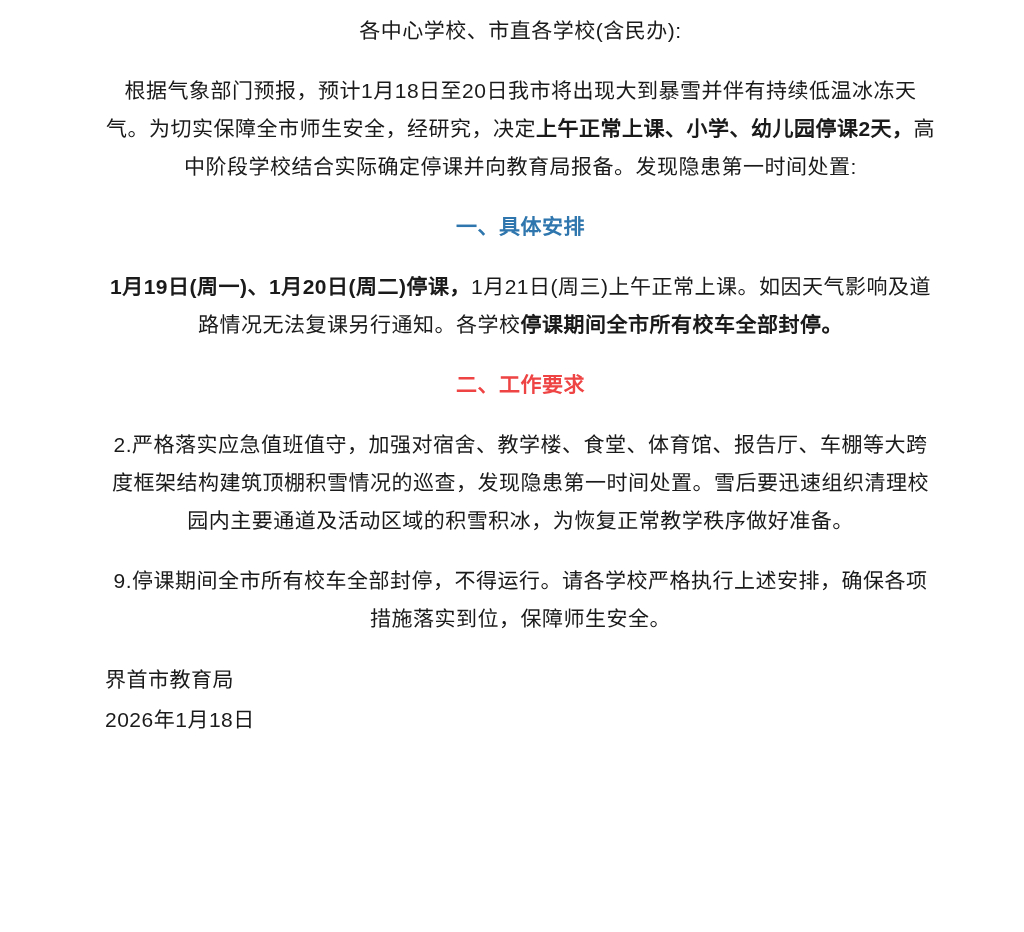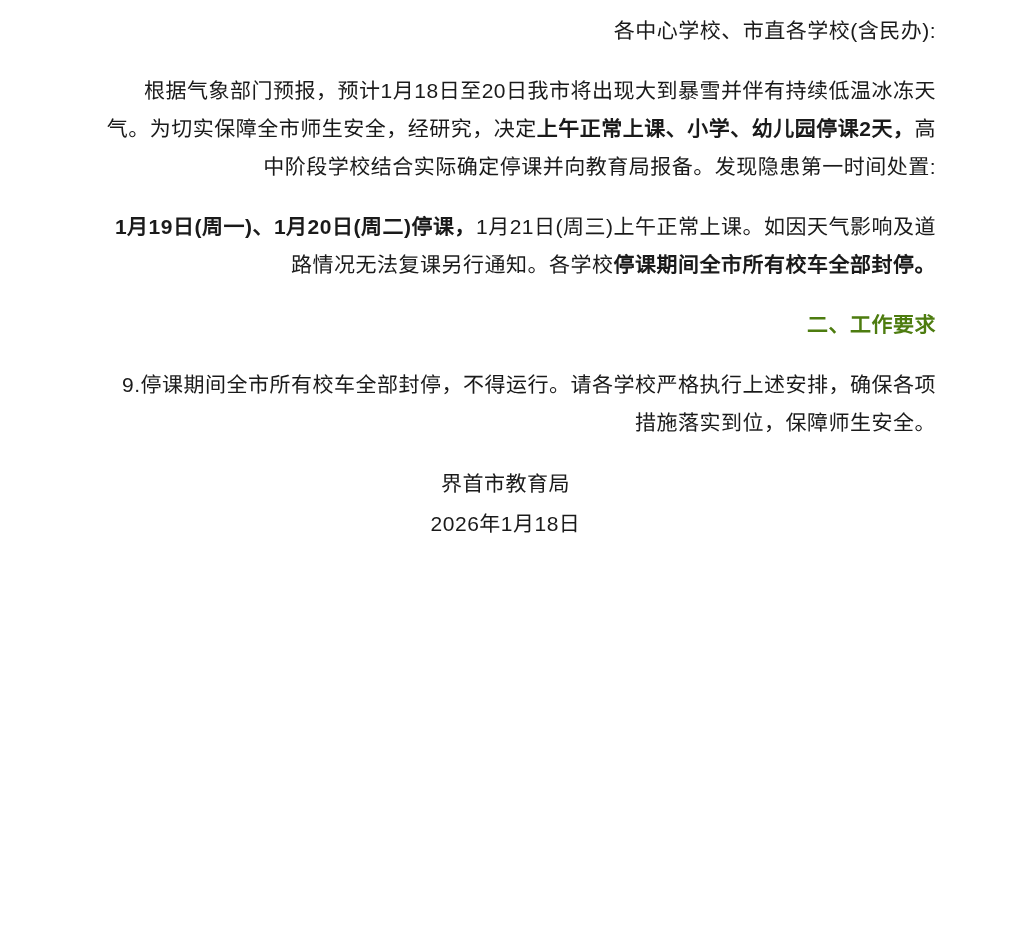--- a/index.html
+++ b/index.html
@@ -19,40 +19,42 @@
     min-height: 932px;
     padding: 12px 88px 10px 105px;
     color: #1a1a1a;
     background: #ffffff;
   }
   .doc p {
     margin: 0 0 22px 0;
     font-size: 21px;
     line-height: 38px;
     letter-spacing: 0.5px;
-    text-align: right;
+    text-align: center;
   }
   .doc p.heading {
     font-weight: 700;
   }
   .doc p.signature,
   .doc p.signature-date {
     margin: 0;
     line-height: 40px;
-    text-align: center;
+    text-align: left;
     padding-right: 30px;
   }
   .doc strong {
     font-weight: 700;
   }
 </style>
 </head>
 <body>
 
 <div class="doc" id="notice-document" style="background: rgb(255, 255, 255); color: rgb(26, 26, 26);">
     <p class="paragraph"><span>各中心学校、市直各学校(含民办):</span></p>
     <p class="paragraph"><span>根据气象部门预报，预计1月18日至20日我市将出现大到暴雪并伴有持续低温冰冻天气。为切实保障全市师生安全，经研究，决定</span><strong>上午正常上课、小学、幼儿园停课2天，</strong><span>高中阶段学校结合实际确定停课并向教育局报备。发现隐患第一时间处置:</span></p>
+    <p class="heading" style="color: rgb(46, 118, 173);"><strong>一、具体安排</strong></p>
     <p class="paragraph"><strong>1月19日(周一)、1月20日(周二)停课，</strong><span>1月21日(周三)上午正常上课。如因天气影响及道路情况无法复课另行通知。各学校</span><strong>停课期间全市所有校车全部封停。</strong></p>
-    <p class="heading" style="color: #4d7c0f;"><strong>二、工作要求</strong></p>
+    <p class="heading" style="color: #ef4444;"><strong>二、工作要求</strong></p>
+    <p class="paragraph"><span>2.严格落实应急值班值守，加强对宿舍、教学楼、食堂、体育馆、报告厅、车棚等大跨度框架结构建筑顶棚积雪情况的巡查，发现隐患第一时间处置。雪后要迅速组织清理校园内主要通道及活动区域的积雪积冰，为恢复正常教学秩序做好准备。</span></p>
     <p class="paragraph"><span>9.停课期间全市所有校车全部封停，不得运行。请各学校严格执行上述安排，确保各项措施落实到位，保障师生安全。</span></p>
     <p class="signature"><span>界首市教育局</span></p>
     <p class="signature-date"><span>2026年1月18日</span></p>
   </div>
 
 </body></html>

